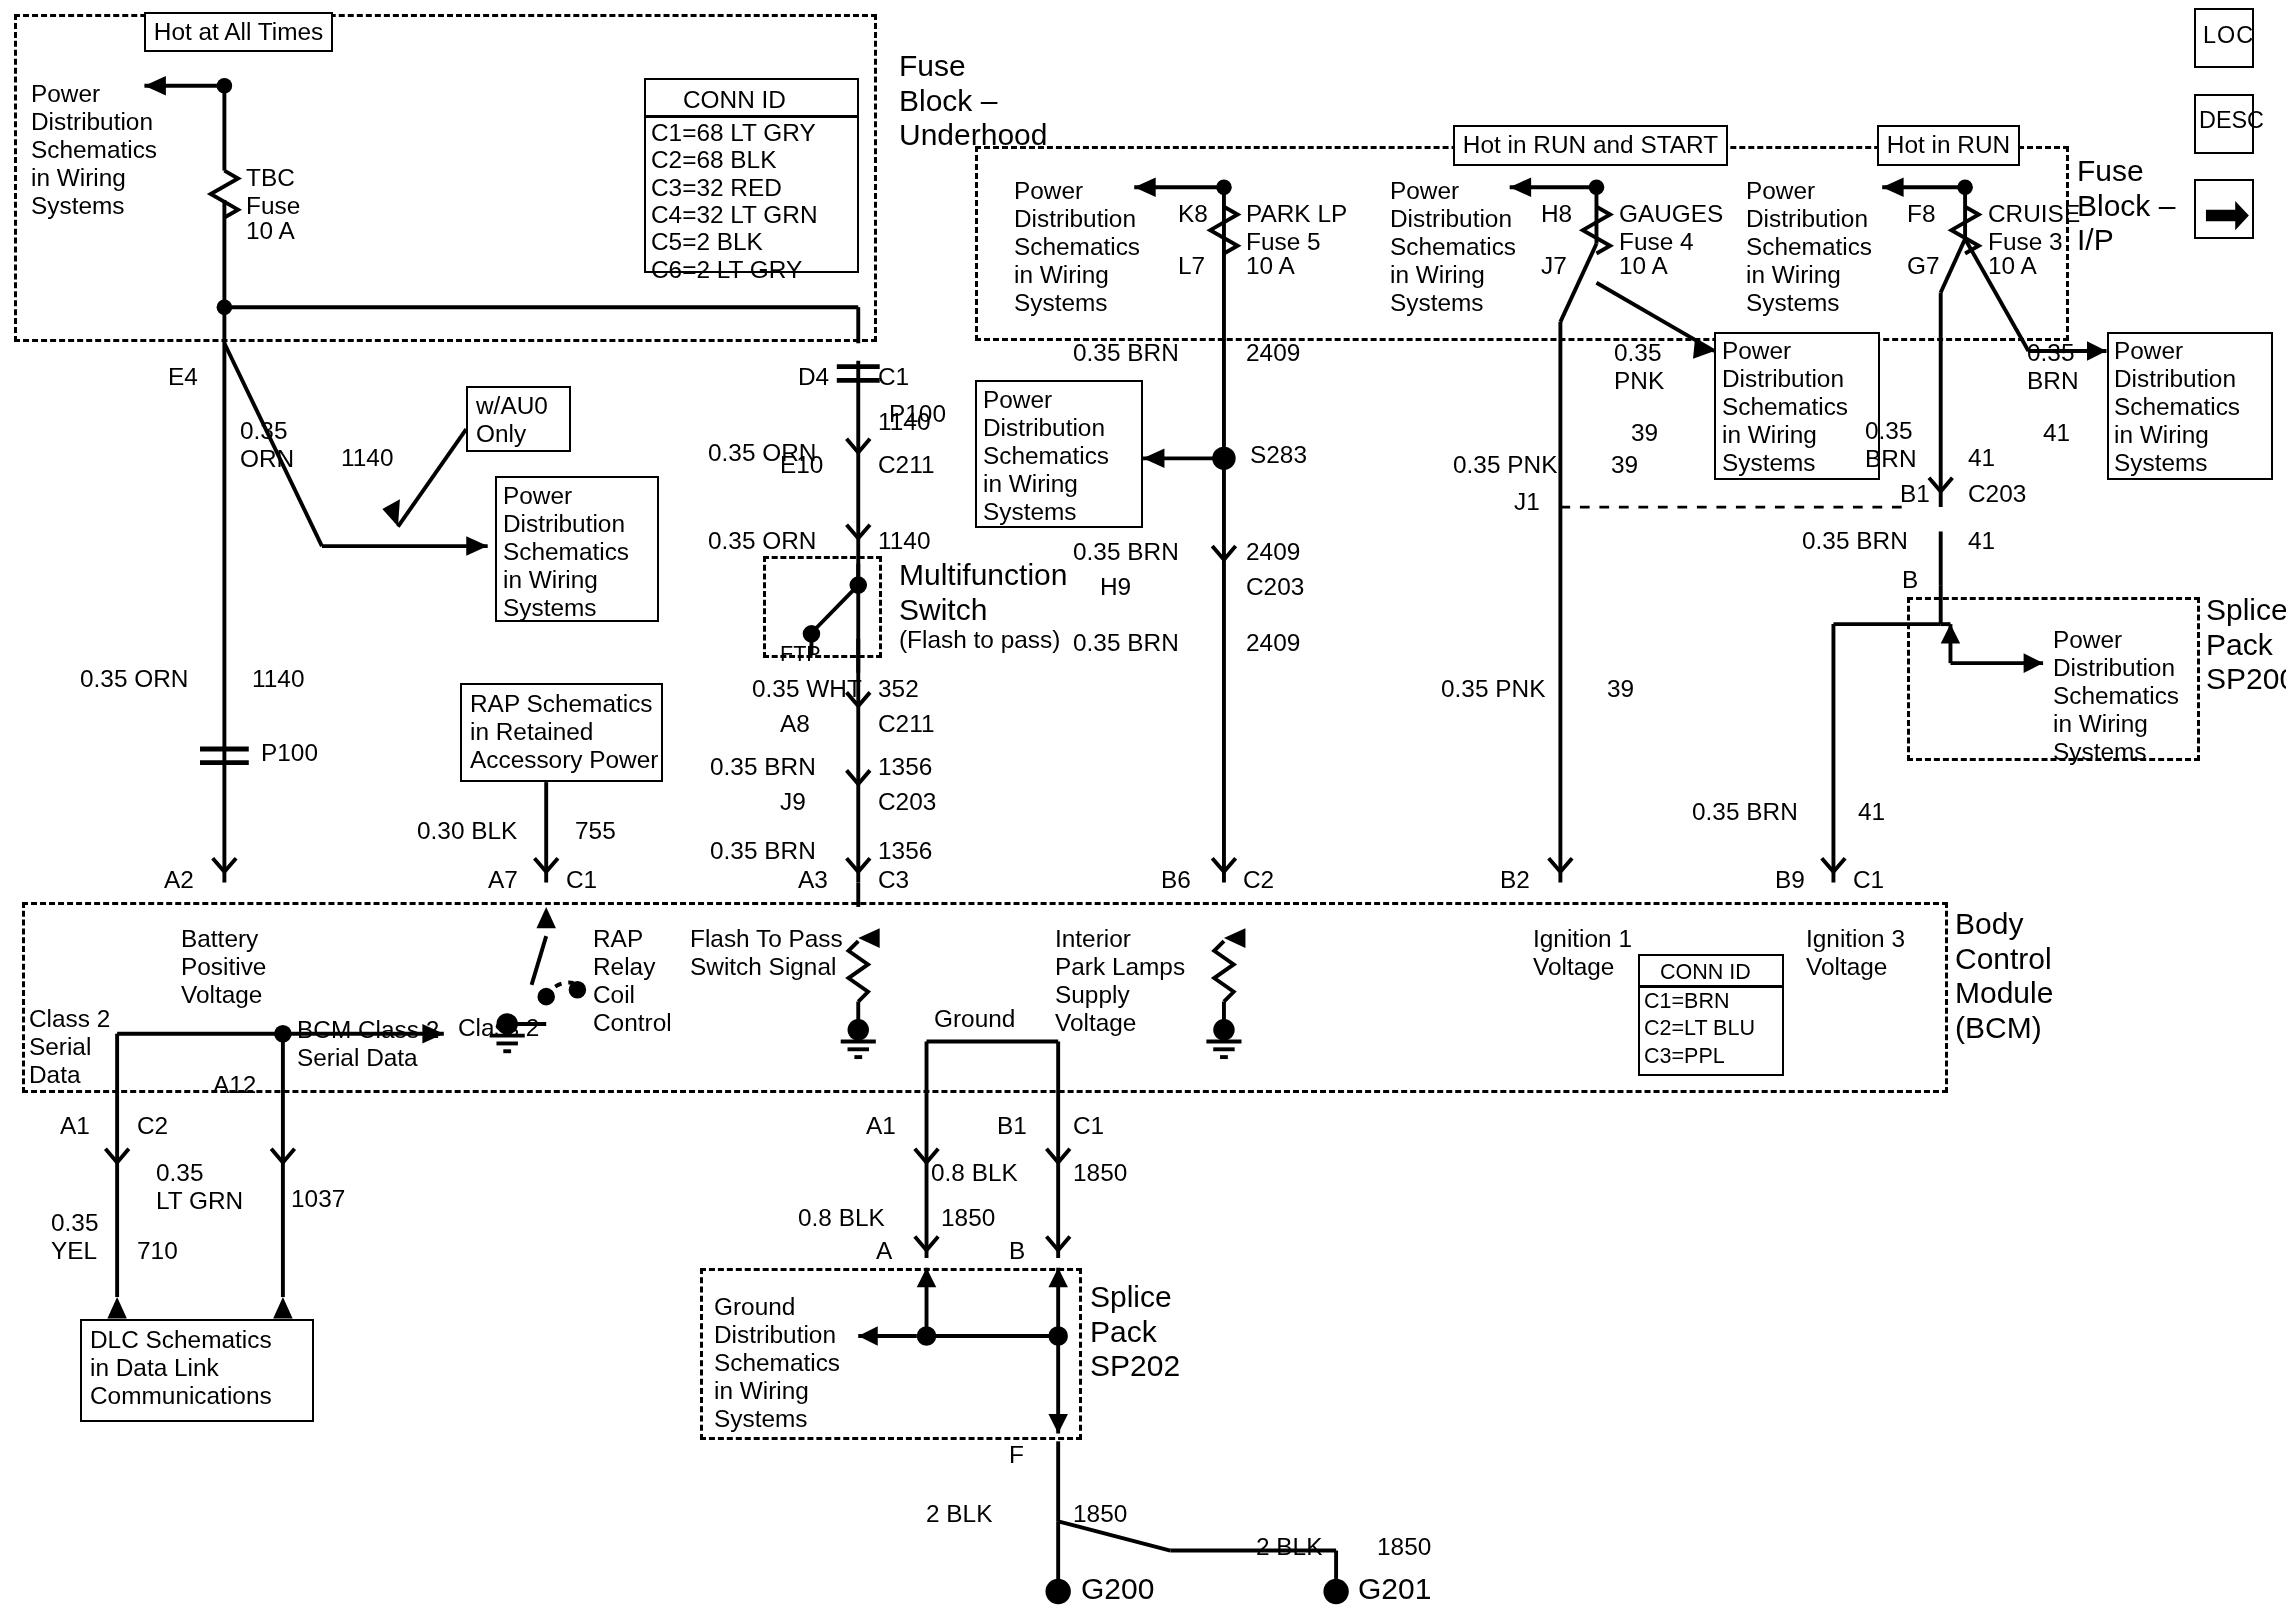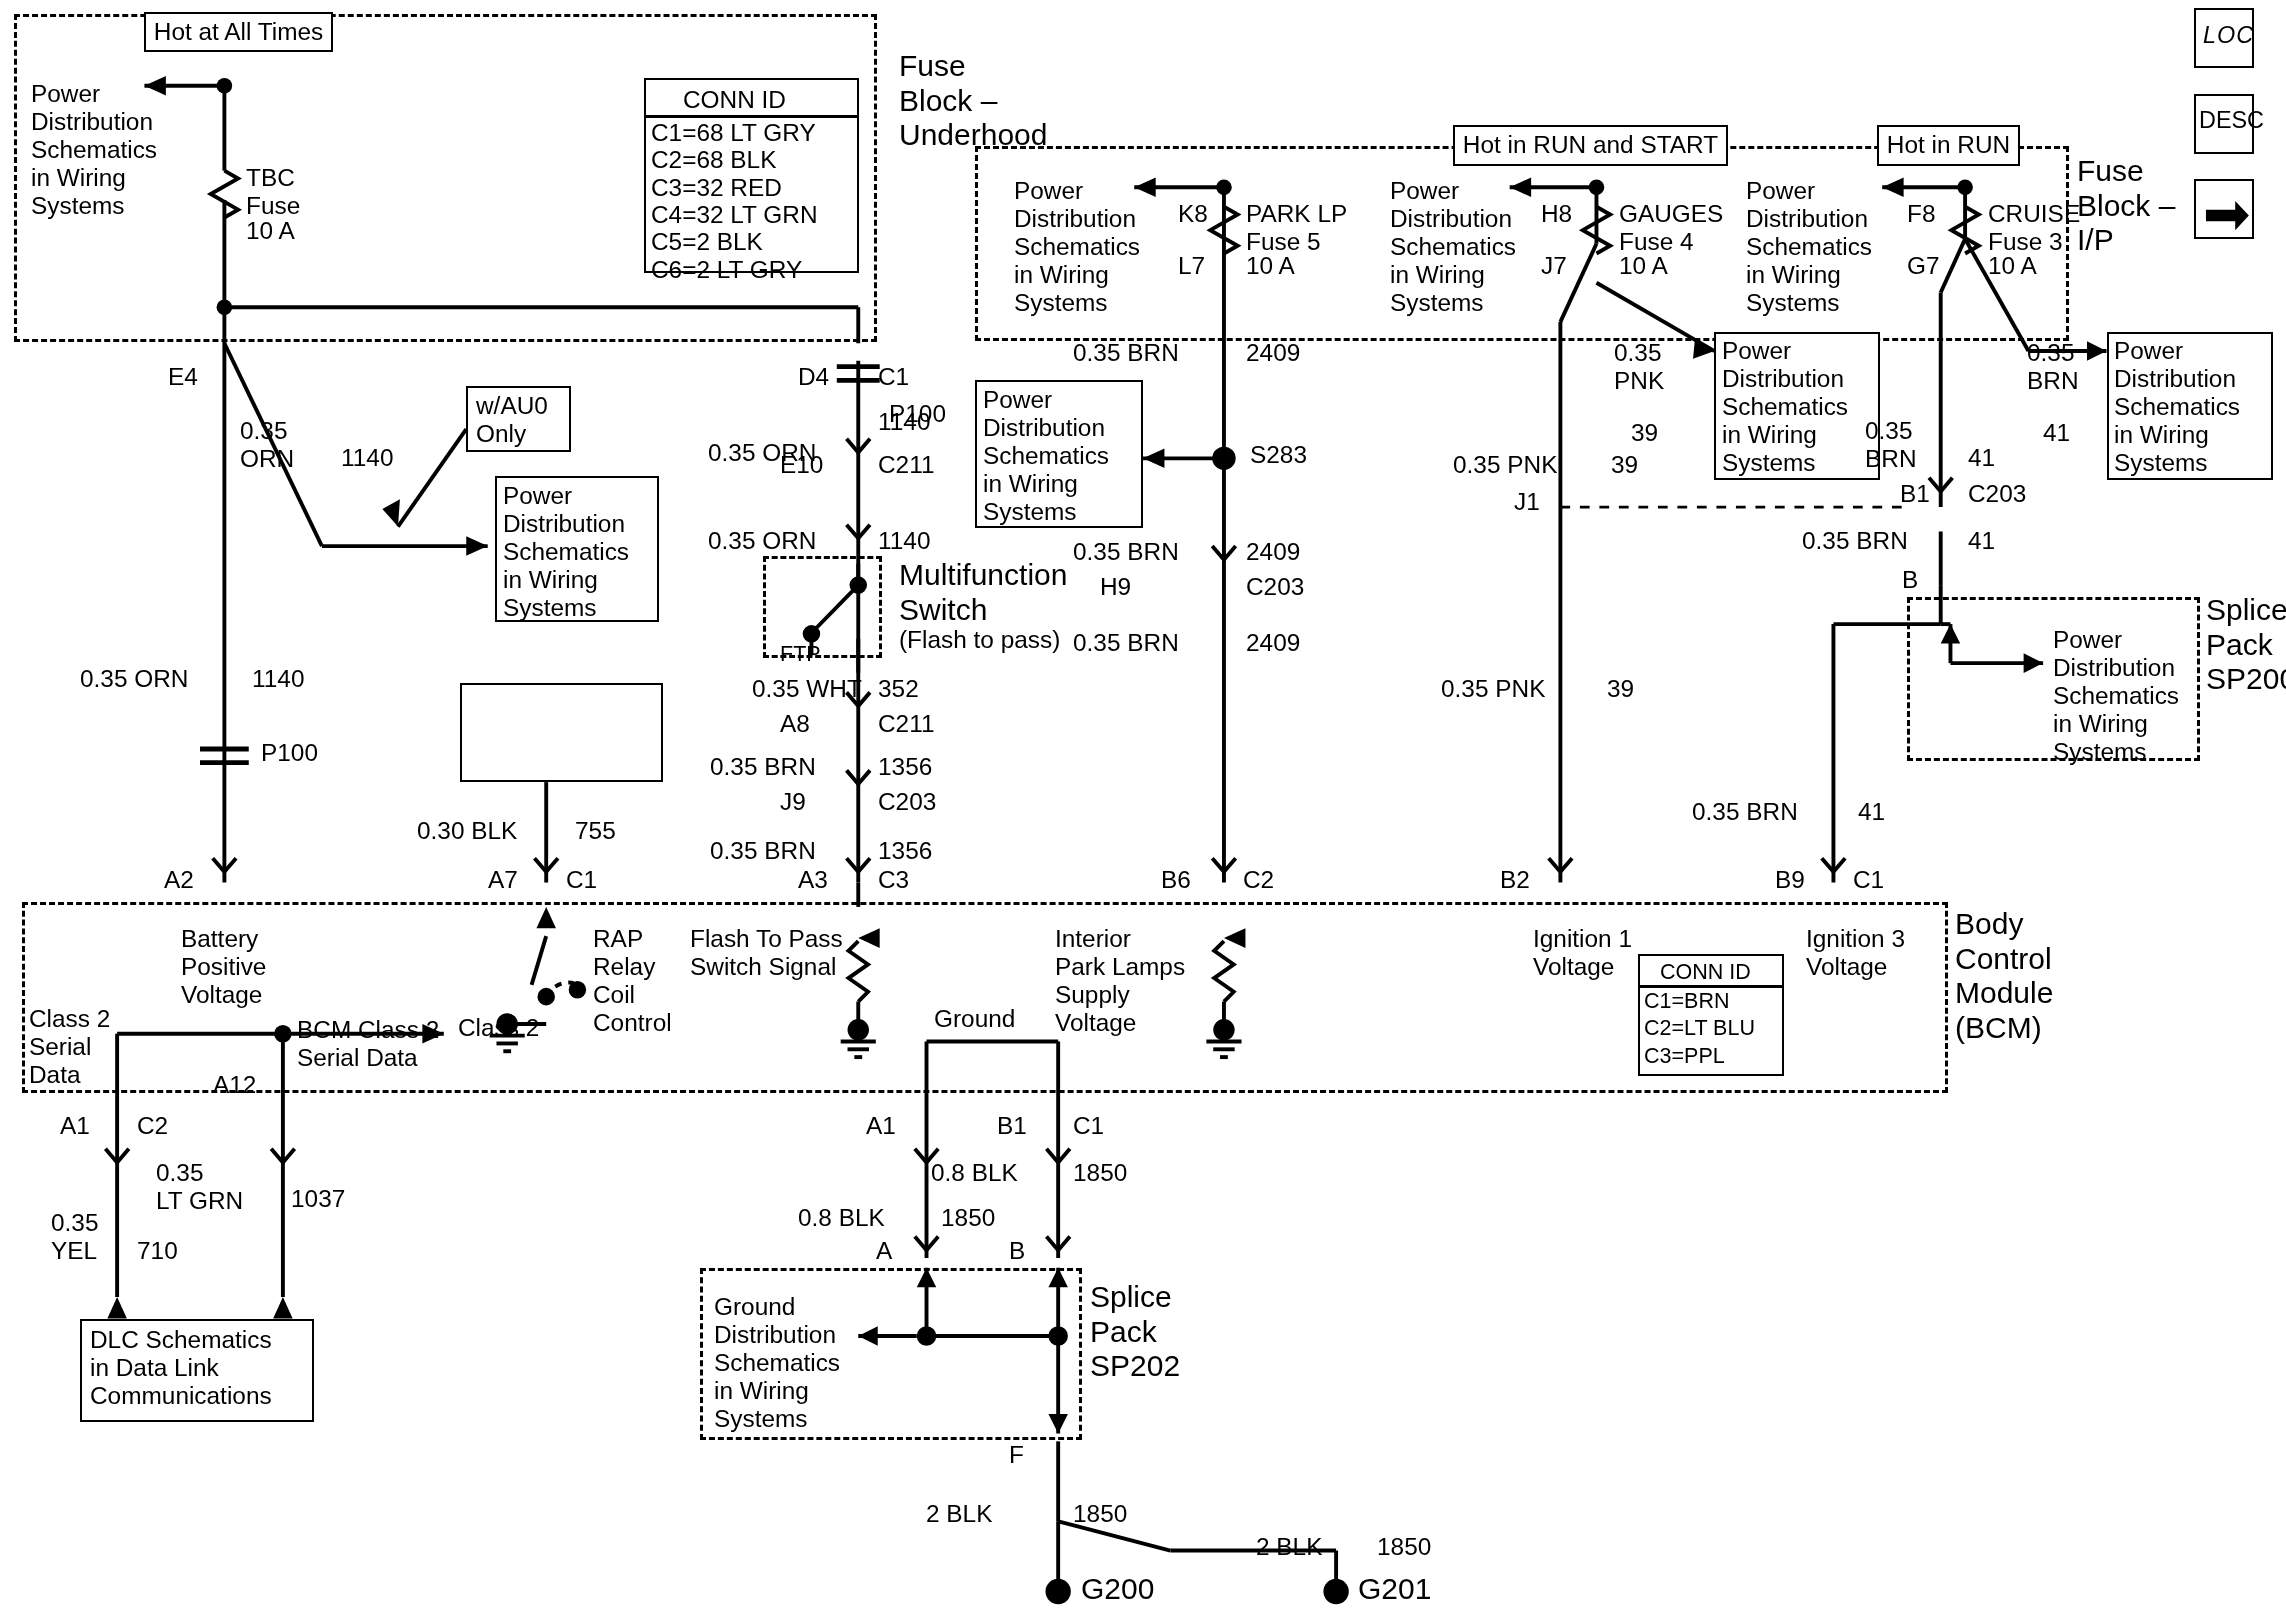--- a/index.html
+++ b/index.html
@@ -13,21 +13,21 @@
   .h{position:absolute;background:#000;height:2.9px;}
   .boxlabel{position:absolute;border:2.9px solid #000;background:#fff;box-sizing:border-box;padding:3.9px 7.8px;font-size:24.4px;line-height:1.18;white-space:pre;}
   svg.ov{position:absolute;left:0;top:0;width:2287px;height:1611px;overflow:visible;pointer-events:none;}
 </style>
 </head>
 <body>
 
 <div id="root">
 
   <div class="box" style="left:2194px;top:7.8px;width:60px;height:60px;"></div>
-  <div class="t" style="left:2203px;top:21.5px;font-size:23.4px;letter-spacing:1px;font-style:italic;">LOC</div>
+  <div class="t" style="left:2203px;top:21.5px;font-size:23.4px;letter-spacing:1px;">LOC</div>
 
   <div class="box" style="left:2194px;top:94px;width:60px;height:60px;"></div>
   <div class="t" style="left:2199px;top:107px;font-size:23.4px;letter-spacing:0px;">DESC</div>
 
   <div class="box" style="left:2194px;top:179px;width:60px;height:60px;"></div>
   <svg class="ov" viewBox="0 0 2345 1652" width="2287" height="1611">
     <polygon points="2262,215 2292,215 2292,206 2306,221 2292,236 2292,227 2262,227" fill="#000"></polygon>
   </svg>
 
   <div class="dash" style="left:13.7px;top:13.7px;width:863px;height:328px;"></div>
@@ -132,20 +132,23 @@
 in Wiring
 Systems</div>
 
   <div class="t" style="left:2053px;top:626px;">Power
 Distribution
 Schematics
 in Wiring
 Systems</div>
 
   <div class="box" style="left:460px;top:683px;width:203px;height:99px;"></div>
+  <div class="t" style="left:470px;top:690px;">RAP Schematics
+in Retained
+Accessory Power</div>
 
   <div class="box" style="left:80px;top:1319px;width:234px;height:103px;"></div>
   <div class="t" style="left:90px;top:1326px;">DLC Schematics
 in Data Link
 Communications</div>
 
   <div class="t" style="left:714px;top:1293px;">Ground
 Distribution
 Schematics
 in Wiring

